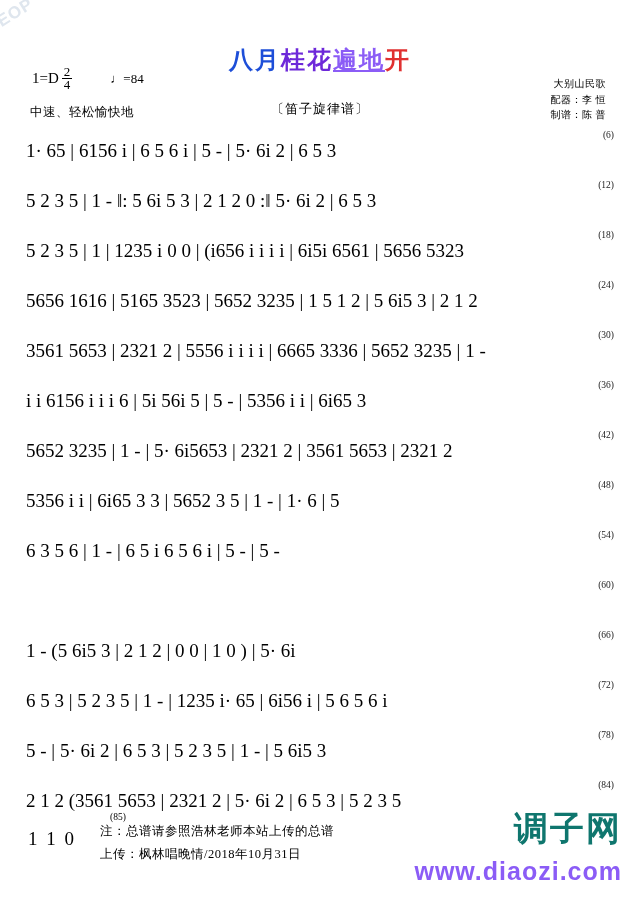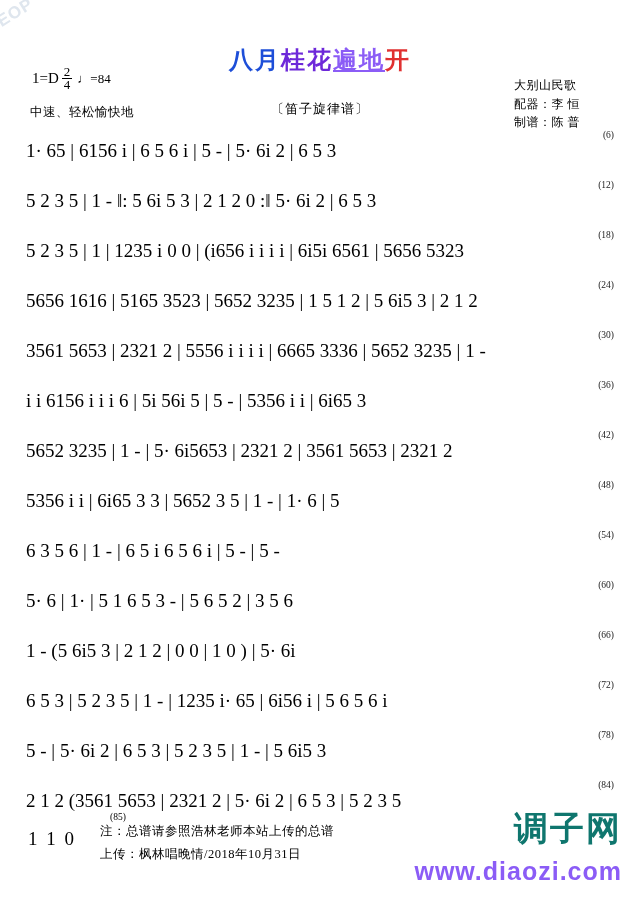--- a/index.html
+++ b/index.html
@@ -70,39 +70,40 @@
     align-items: center;
     line-height: 0.95;
     font-size: 13px;
     margin: 0 3px 0 1px;
   }
   .frac .num { border-bottom: 1px solid #000; padding: 0 2px; }
   .frac .den { padding: 0 2px; }
 
   .tempomark {
     font-size: 13px;
+    margin-left: 33px;
   }
 
   .expressive {
     position: absolute;
     left: 30px;
     top: 104px;
     font-size: 12.5px;
     font-family: "Liberation Serif", serif;
     letter-spacing: 0.5px;
   }
 
   
   .credits {
     position: absolute;
-    right: 60px;
+    right: 34px;
     top: 76px;
-    font-size: 12px;
+    font-size: 10px;
     line-height: 1.55;
-    text-align: left;
+    text-align: right;
     letter-spacing: 0.5px;
   }
 
   .instrument {
     position: absolute;
     left: 0;
     right: 0;
     top: 100px;
     text-align: center;
     font-size: 13px;
@@ -248,21 +249,20 @@
     </div>
     <div class="row">
       <div class="line">5356 i i | 6i65 3 3 | 5652 3 5 | 1     -     | 1·     6 | 5</div>
       <div class="rnum">(48)</div>
     </div>
     <div class="row">
       <div class="line">6 3 5 6 | 1     -     | 6  5 i 6 5 6 i | 5     -     | 5     -</div>
       <div class="rnum">(54)</div>
     </div>
     <div class="row">
-      <div class="line">5·     6 | 1·     | 5 1 6 5 3   -  | 5 6 5 2 | 3   5 6</div>
       <div class="rnum">(60)</div>
     </div>
     <div class="row">
       <div class="line">1    -    (5 6i5 3 | 2 1 2    | 0 0   | 1    0 )  | 5· 6i</div>
       <div class="rnum">(66)</div>
     </div>
     <div class="row">
       <div class="line">6 5 3    | 5 2 3 5 | 1     -     | 1235 i· 65 | 6i56 i | 5 6 5 6 i</div>
       <div class="rnum">(72)</div>
     </div>

